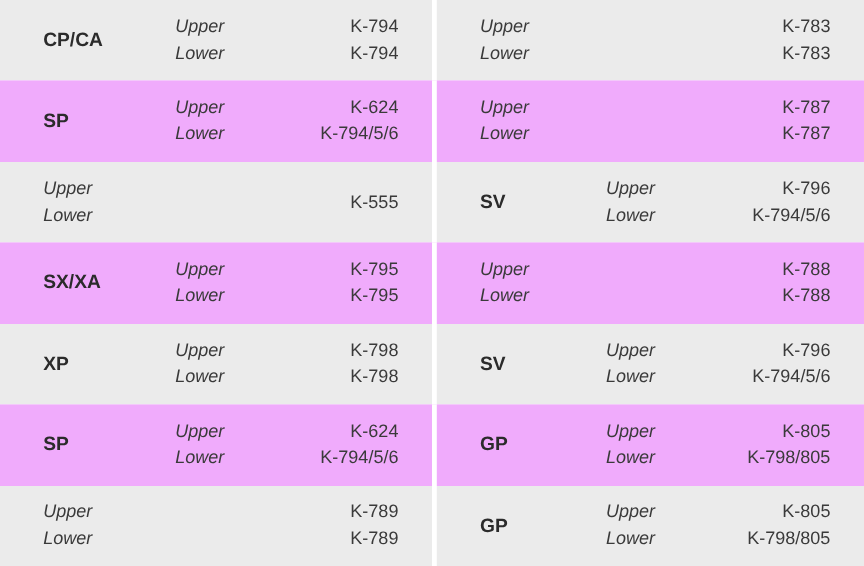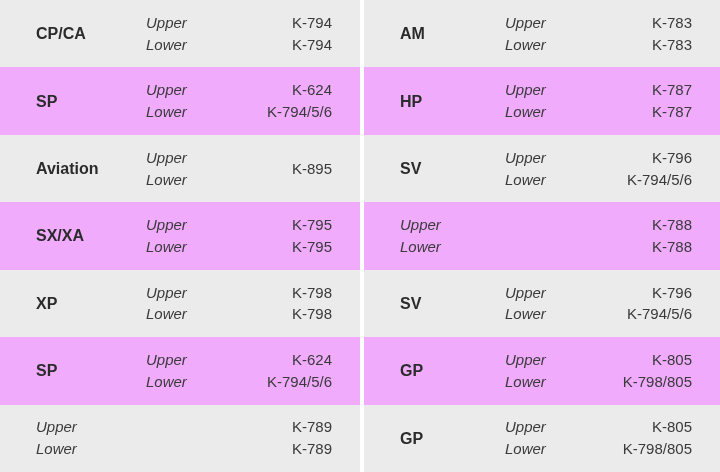--- a/index.html
+++ b/index.html
@@ -76,21 +76,20 @@
       <div class="levels">
         <span class="lvl">Upper</span>
         <span class="lvl">Lower</span>
       </div>
       <div class="codes">
         <span class="code">K-794</span>
         <span class="code">K-794</span>
       </div>
     </div>
     <div class="half right">
-      <div class="label">AM</div>
       <div class="levels">
         <span class="lvl">Upper</span>
         <span class="lvl">Lower</span>
       </div>
       <div class="codes">
         <span class="code">K-783</span>
         <span class="code">K-783</span>
       </div>
     </div>
   </div>
@@ -101,41 +100,39 @@
       <div class="levels">
         <span class="lvl">Upper</span>
         <span class="lvl">Lower</span>
       </div>
       <div class="codes">
         <span class="code">K-624</span>
         <span class="code">K-794/5/6</span>
       </div>
     </div>
     <div class="half right">
-      <div class="label">HP</div>
       <div class="levels">
         <span class="lvl">Upper</span>
         <span class="lvl">Lower</span>
       </div>
       <div class="codes">
         <span class="code">K-787</span>
         <span class="code">K-787</span>
       </div>
     </div>
   </div>
 
   <div class="row light">
     <div class="half left">
-      <div class="label">Aviation</div>
-      <div class="levels">
-        <span class="lvl">Upper</span>
-        <span class="lvl">Lower</span>
-      </div>
-      <div class="codes">
-        <span class="code">K-895</span>
+      <div class="levels">
+        <span class="lvl">Upper</span>
+        <span class="lvl">Lower</span>
+      </div>
+      <div class="codes">
+        <span class="code">K-555</span>
         <span class="code"></span>
       </div>
     </div>
     <div class="half right">
       <div class="label">SV</div>
       <div class="levels">
         <span class="lvl">Upper</span>
         <span class="lvl">Lower</span>
       </div>
       <div class="codes">

